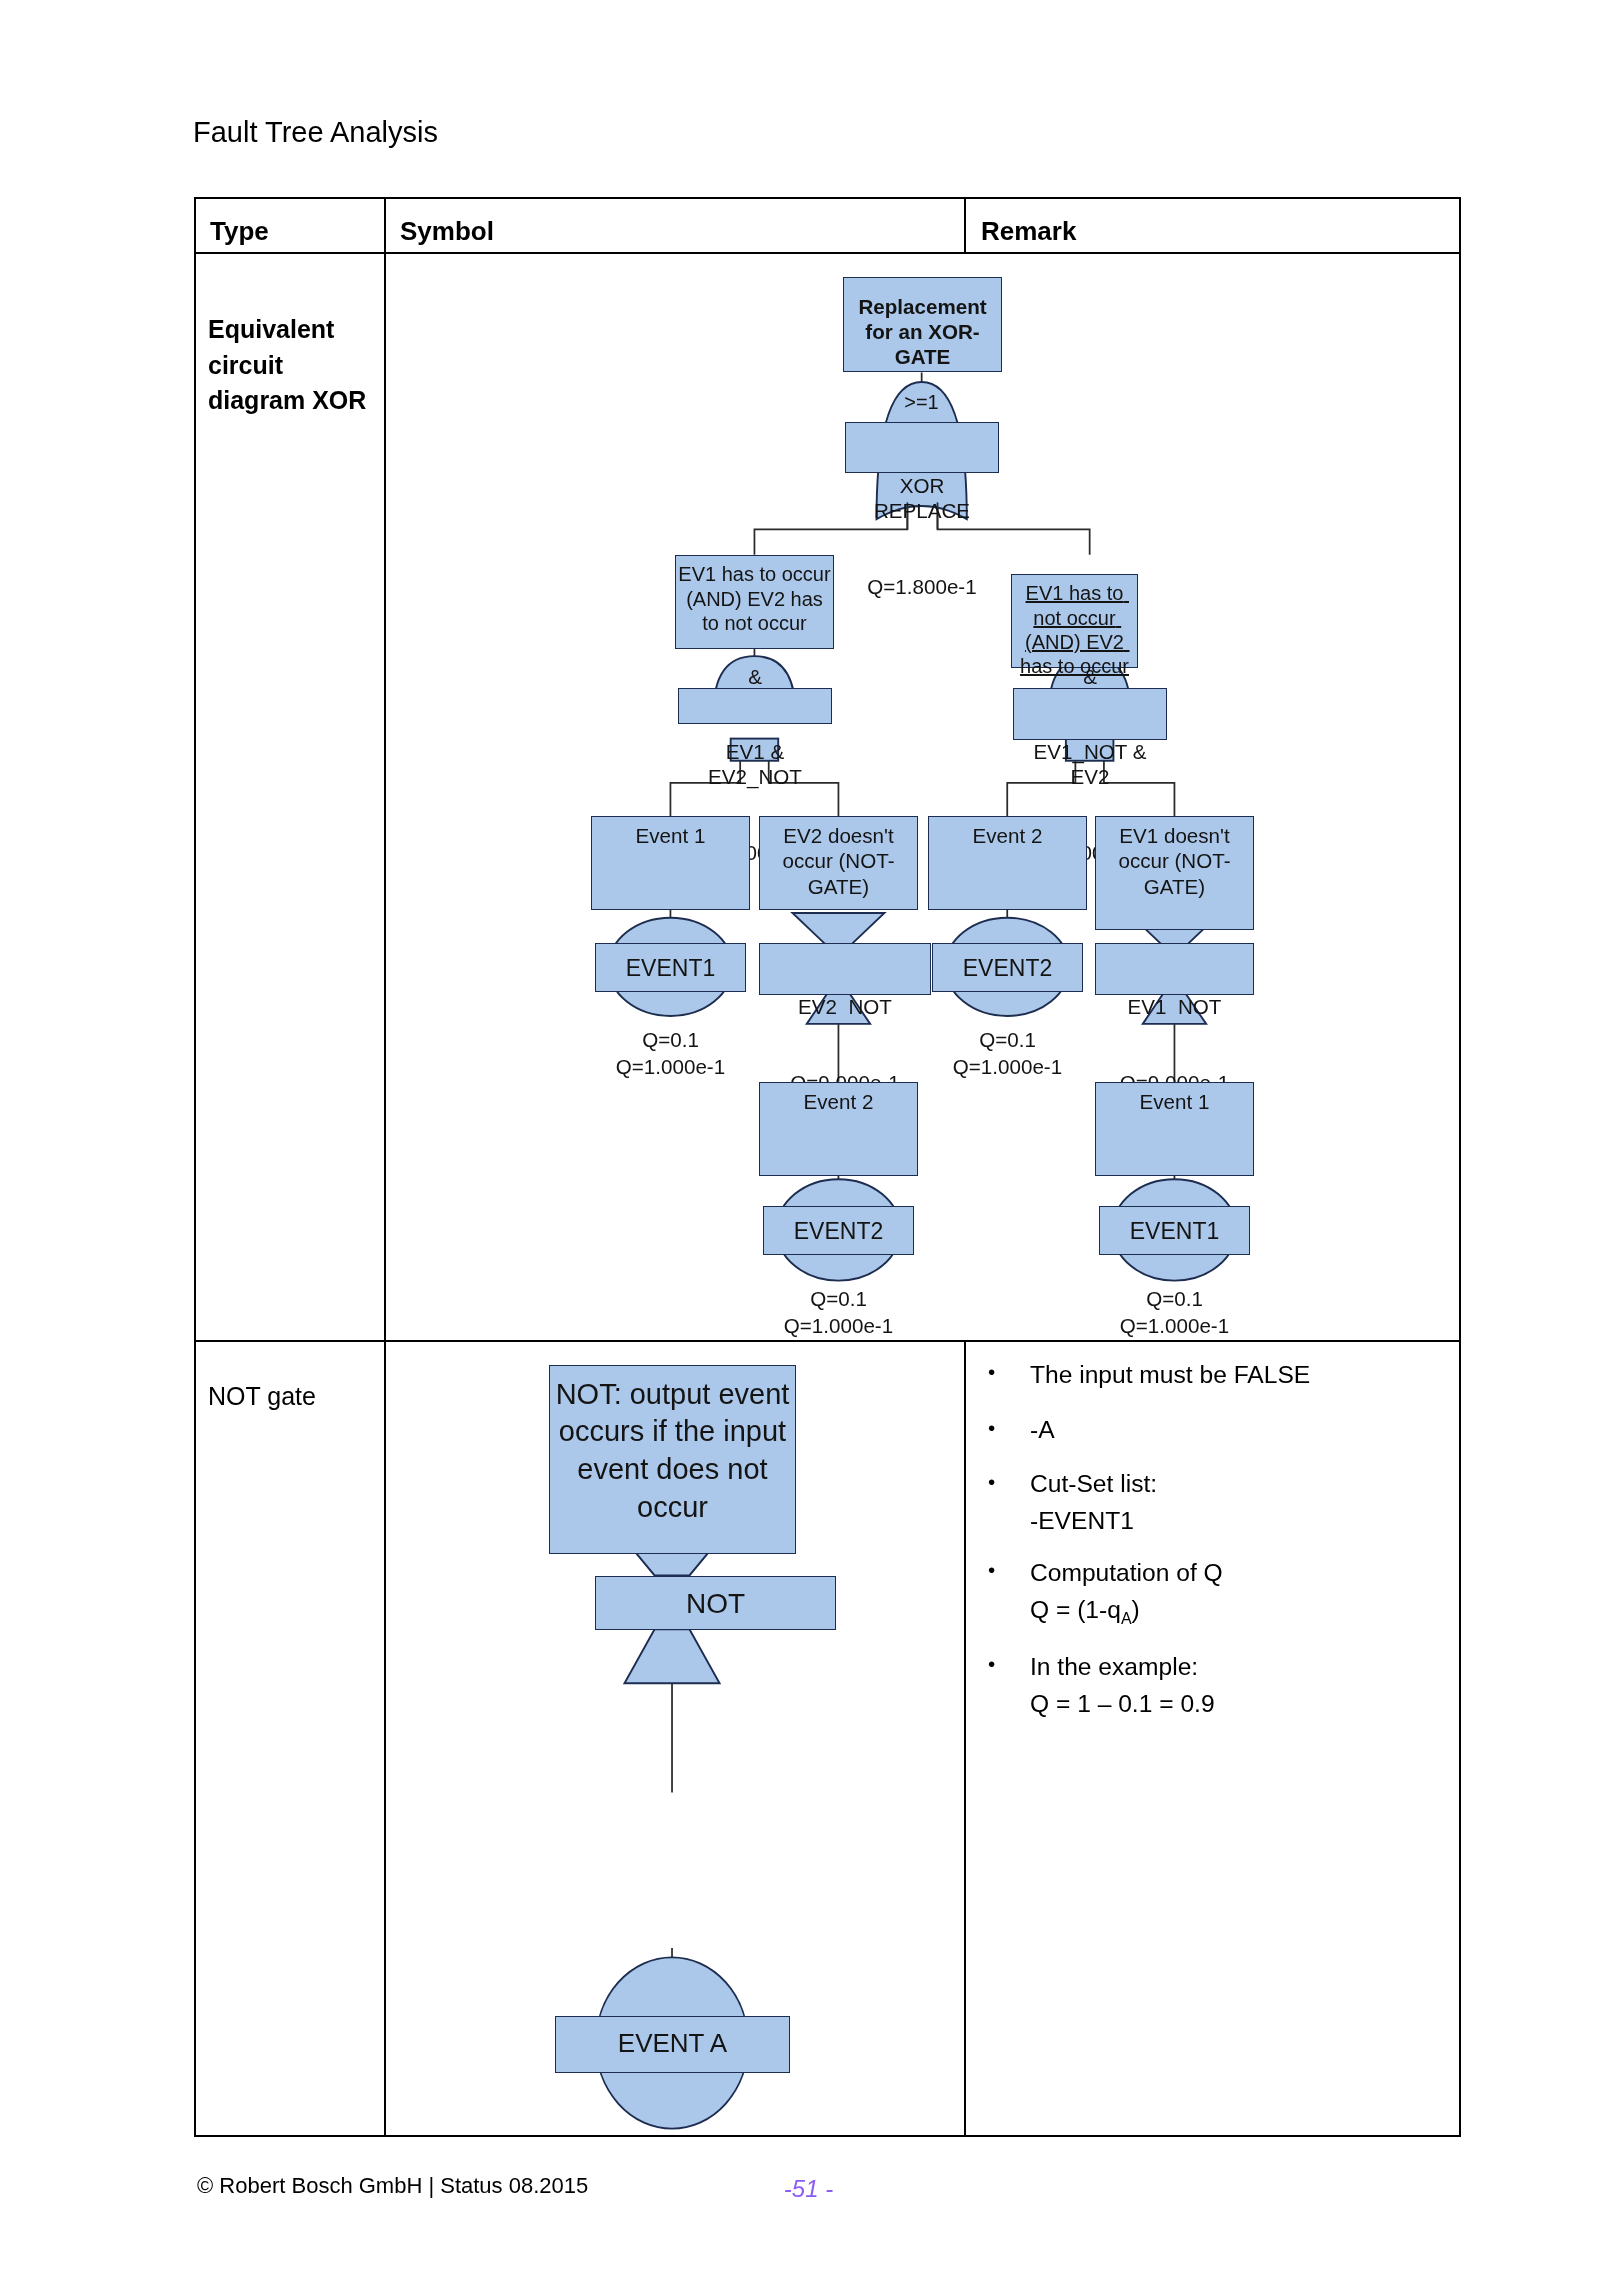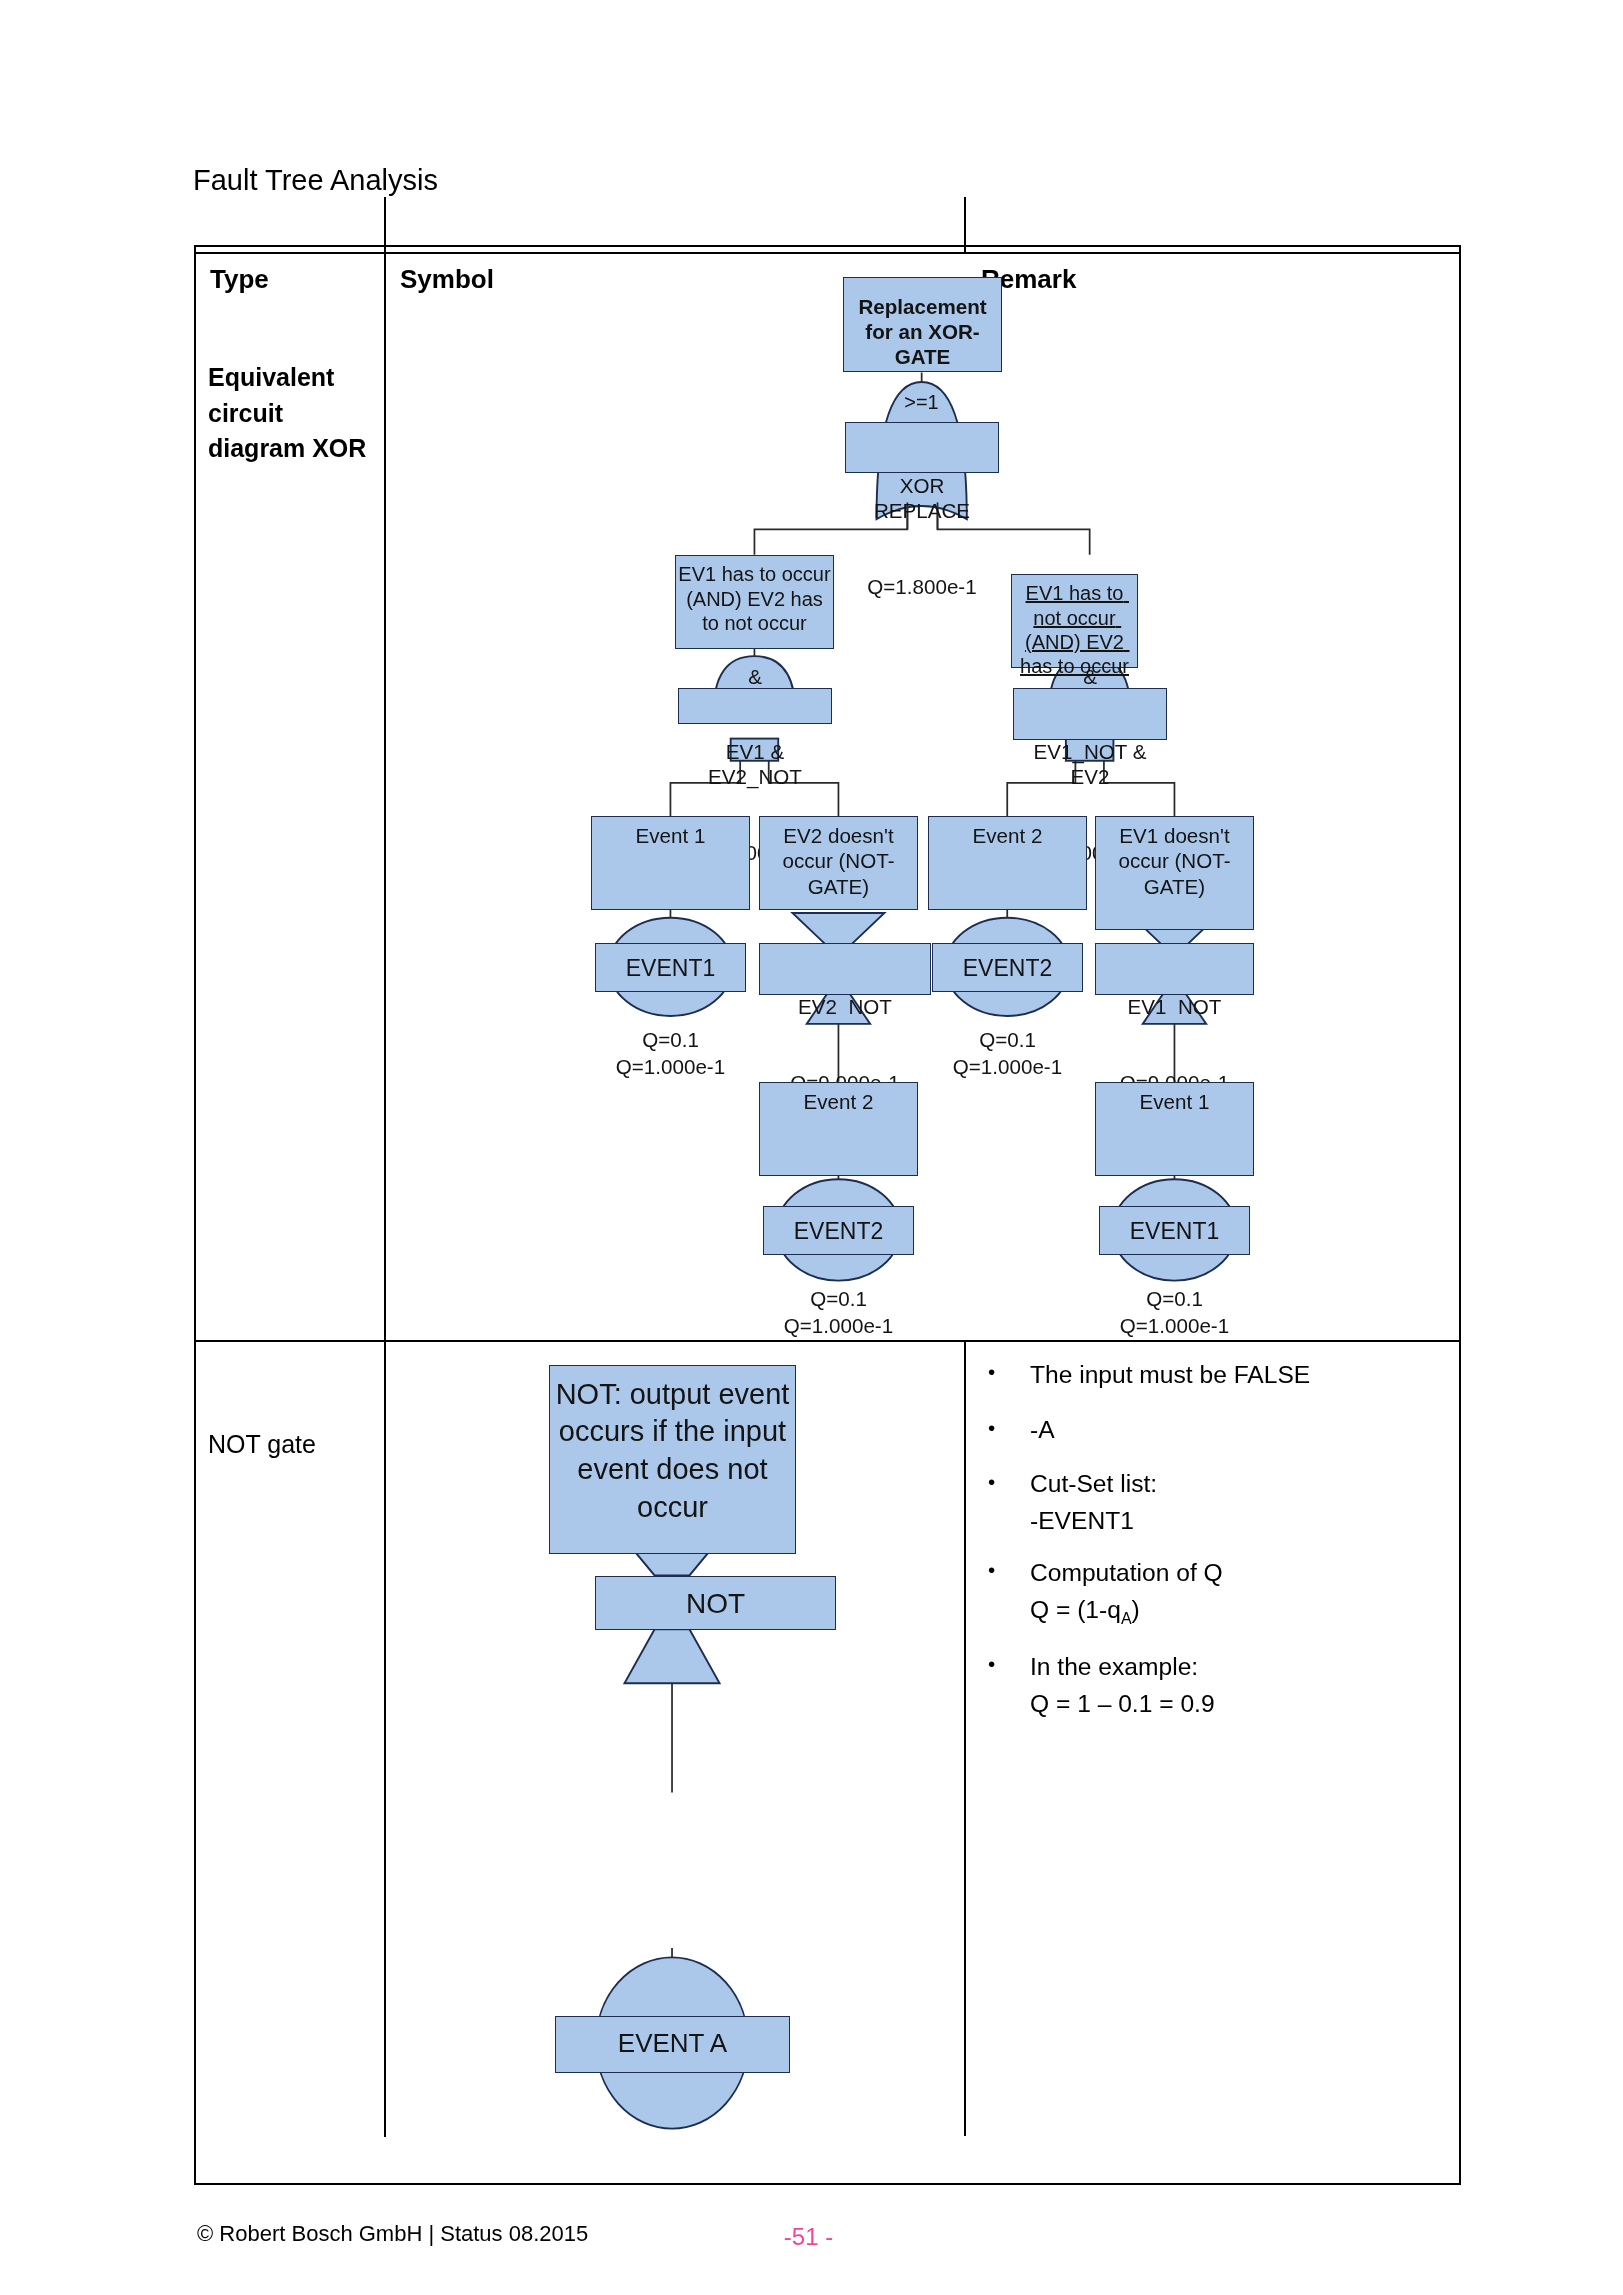--- a/index.html
+++ b/index.html
@@ -1,33 +1,33 @@
 <!DOCTYPE html>
 <html style="font-size:12.7px"><head>
 <meta charset="utf-8">
 <style>
   html,body{margin:0;padding:0;background:#ffffff;}
   .page{position:relative;width:1623px;height:2295px;background:#ffffff;
         font-family:"Liberation Sans",sans-serif;color:#111;overflow:hidden;}
-  .abs{position:absolute;margin-top:48px;}
+  .abs{position:absolute;}
   .title{font-size:29px;font-weight:500;color:#000;}
   .hdr{font-size:26px;font-weight:bold;color:#000;}
   .tline{position:absolute;background:#000;}
   .tbox{position:absolute;background:#abc8ea;border:1.6px solid #1d2d50;box-sizing:border-box;
         text-align:center;color:#141414;white-space:pre-wrap;line-height:1.22;}
   .lbl{position:absolute;text-align:center;color:#141414;white-space:pre-wrap;line-height:1.25;}
   .typecell{font-size:25px;line-height:1.42;color:#000;}
   .bold{font-weight:bold;}
   svg{position:absolute;left:0;top:0;}
   .gate-stroke{stroke:#1d2d50;stroke-width:2.4;fill:#abc8ea;}
   .conn{stroke:#2a2a2a;stroke-width:2.2;fill:none;}
   .bullet-dot{position:absolute;font-size:20.6px;color:#000;}
   .bullet-text{position:absolute;font-size:24.6px;color:#000;line-height:1.5;}
   .footer{font-size:22px;color:#000;}
-  .pagenum{font-size:24px;color:#ec4899;text-align:center;}
+  .pagenum{font-size:24px;color:#8b5cf6;text-align:center;font-style:italic;}
   sub.qsub{font-size:0.65em;}
 </style>
 </head>
 <body>
 
 <div class="page">
 
   <div class="abs title" style="left:193px;top:116px;">Fault Tree Analysis</div>
 
   <svg width="1623" height="2295" viewBox="0 0 2048 2896">

